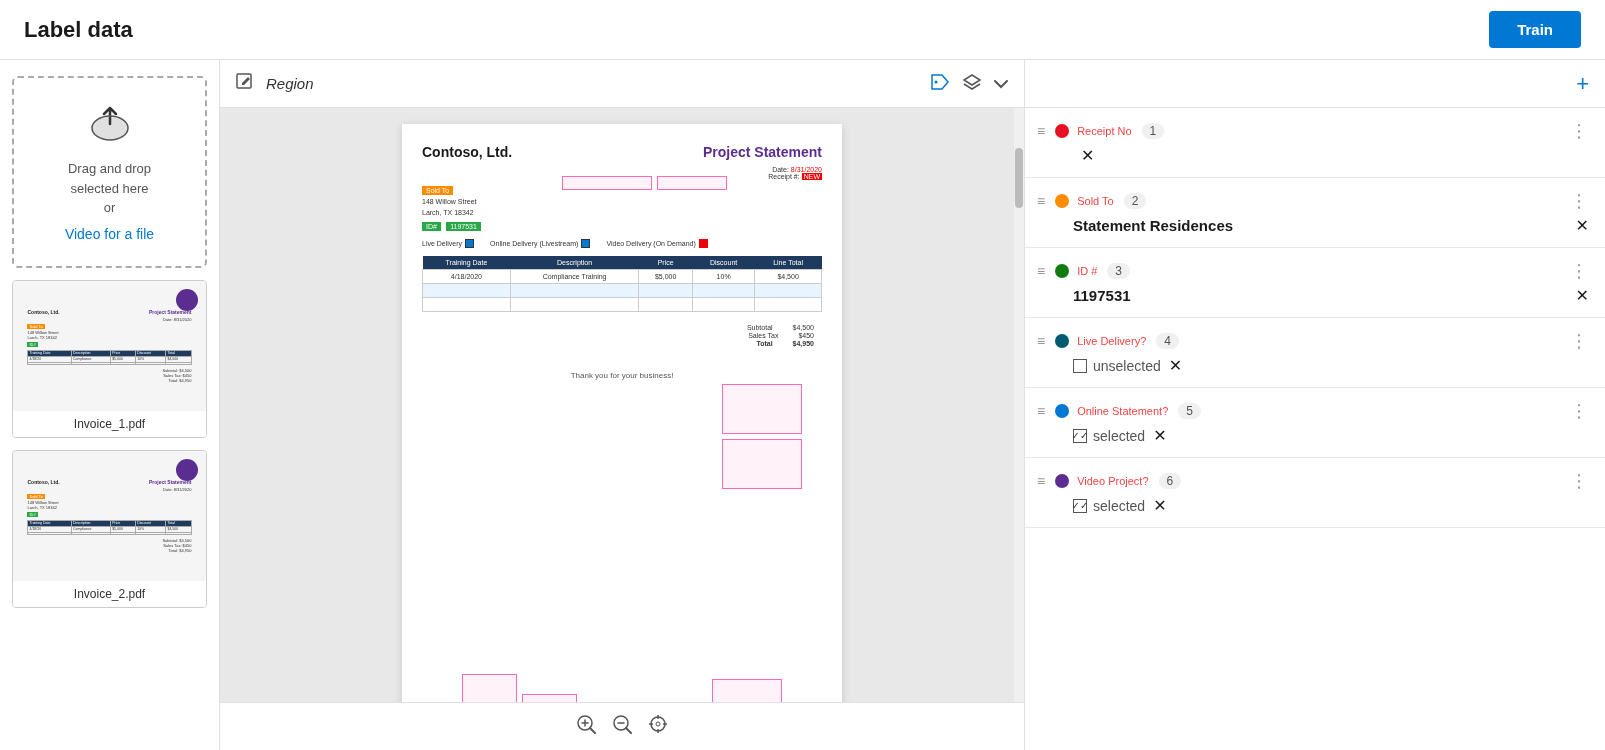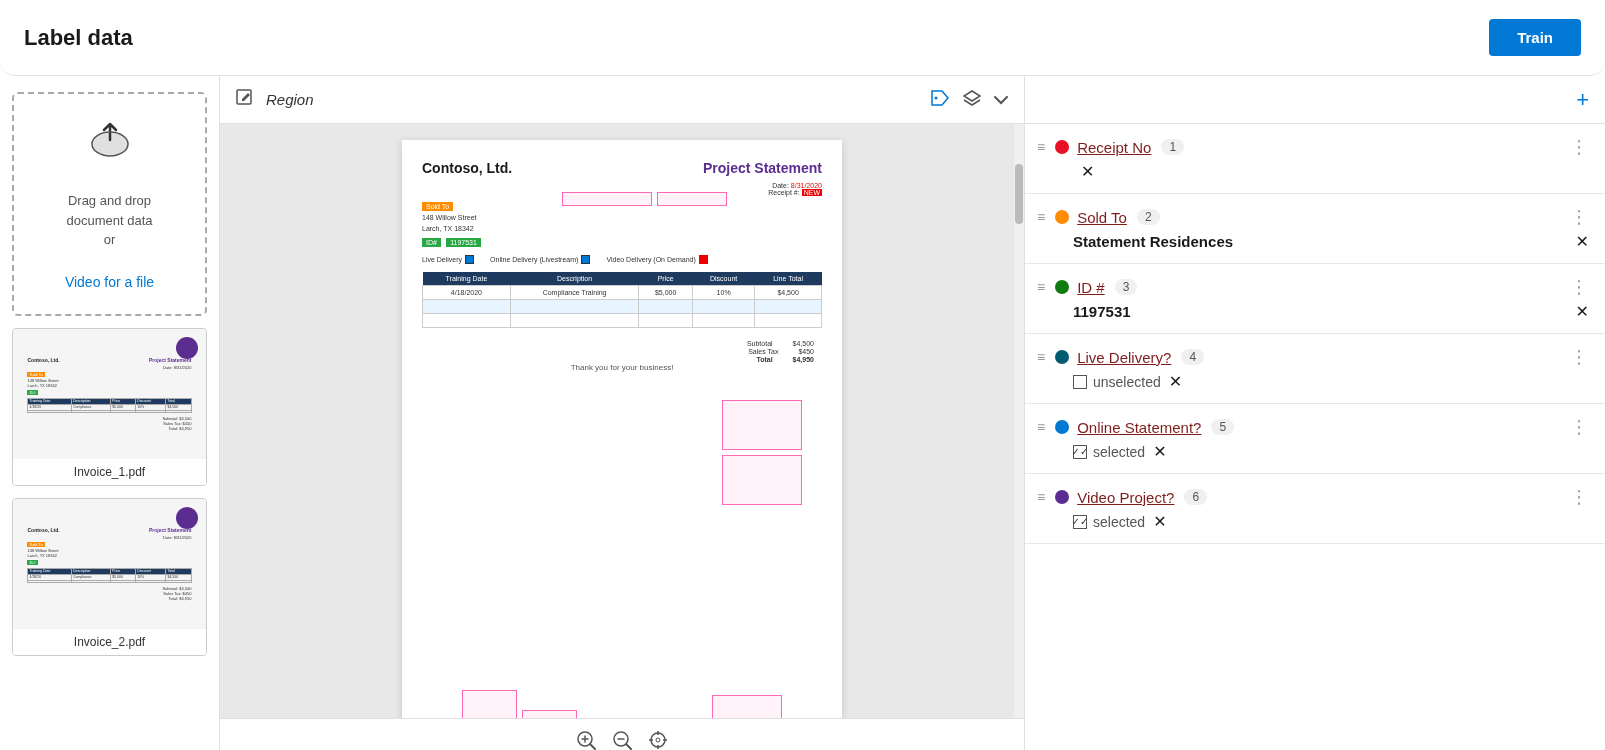--- a/index.html
+++ b/index.html
@@ -1,40 +1,40 @@
 <!DOCTYPE html>
 <html><head>
   <meta charset="utf-8">
   <style>
     * { box-sizing: border-box; margin: 0; padding: 0; }
     body { font-family: 'Segoe UI', Arial, sans-serif; background: #fff; color: #333; font-size: 14px; }
 
     .app-header {
       display: flex; align-items: center; justify-content: space-between;
-      padding: 12px 24px; border-bottom: 1px solid #e0e0e0; height: 76px; border-radius: 15px;
+      padding: 12px 24px; border-bottom: 1px solid #e0e0e0; height: 60px;
     }
     .app-title { font-size: 22px; font-weight: 600; color: #1a1a1a; }
     .train-btn {
       background: #0078d4; color: #fff; border: none; border-radius: 4px;
       padding: 10px 28px; font-size: 15px; font-weight: 600; cursor: pointer;
     }
 
     .main-layout {
       display: flex; height: calc(100vh - 60px); overflow: hidden;
     }
 
     
     .left-panel {
       width: 220px; min-width: 220px; border-right: 1px solid #e0e0e0;
       padding: 16px 12px; overflow-y: auto; display: flex; flex-direction: column; gap: 12px;
     }
     .upload-area {
       border: 2px dashed #aaa; border-radius: 6px; padding: 24px 12px;
       text-align: center; color: #555; cursor: pointer; display: flex;
-      flex-direction: column; align-items: center; gap: 24px;
+      flex-direction: column; align-items: center; gap: 8px;
     }
     .upload-icon { font-size: 36px; color: #333; }
     .upload-text { font-size: 13px; line-height: 1.5; }
     .browse-link { color: #0078d4; cursor: pointer; }
     .file-thumb {
       border: 1px solid #ccc; border-radius: 4px; overflow: hidden; cursor: pointer;
       position: relative;
     }
     .file-thumb-preview {
       background: #f5f5f5; height: 130px; display: flex; align-items: center;
@@ -97,21 +97,21 @@
     .right-top-bar {
       display: flex; align-items: center; justify-content: flex-end;
       padding: 10px 16px; border-bottom: 1px solid #e0e0e0; height: 48px;
     }
     .add-btn { font-size: 22px; color: #0078d4; cursor: pointer; background: none; border: none; }
 
     .label-item { border-bottom: 1px solid #e8e8e8; padding: 12px 16px 12px 12px; }
     .label-header { display: flex; align-items: center; gap: 8px; margin-bottom: 4px; }
     .drag-handle { color: #999; cursor: grab; font-size: 14px; margin-right: 2px; }
     .label-dot { width: 14px; height: 14px; border-radius: 50%; display: inline-block; }
-    .label-name { font-size: 15px; color: #7f1d1d; text-decoration: underline; }
+    .label-name { font-size: 11px; color: #ef4444; }
     .label-count {
       background: #f0f0f0; border-radius: 10px; padding: 1px 8px;
       font-size: 12px; color: #555; margin-left: 2px;
     }
     .label-more { margin-left: auto; color: #999; cursor: pointer; font-size: 18px; letter-spacing: 1px; }
     .label-value-row { display: flex; align-items: center; padding-left: 36px; margin-top: 4px; }
     .label-value { font-size: 15px; font-weight: 600; color: #1a1a1a; flex: 1; }
     .label-close { color: #1a1a1a; cursor: pointer; font-size: 16px; background: none; border: none; margin-left: 8px; }
     .checkbox-row { display: flex; align-items: center; gap: 6px; }
     .field-checkbox { width: 14px; height: 14px; border: 1.5px solid #555; display: inline-flex; align-items: center; justify-content: center; font-size: 10px; color: #333; }
@@ -138,21 +138,21 @@
     <div class="upload-area">
       <span class="upload-icon">
         <svg width="48" height="40" viewBox="0 0 48 40" fill="none">
           <ellipse cx="24" cy="26" rx="18" ry="12" fill="#e0e0e0"></ellipse>
           <path d="M24 22 L24 6 M18 12 L24 6 L30 12" stroke="#333" stroke-width="2.5" stroke-linecap="round" stroke-linejoin="round"></path>
           <ellipse cx="24" cy="26" rx="18" ry="12" fill="none" stroke="#555" stroke-width="1.5"></ellipse>
         </svg>
       </span>
       <span class="upload-text">
         <span>Drag and drop</span><br>
-        <span>document data</span><br>
+        <span>selected here</span><br>
         <span>or</span>
       </span>
       <span class="browse-link">Video for a file</span>
     </div>
 
     <div class="file-thumb">
       <div class="file-thumb-preview">
         <div class="thumb-badge"></div>
         <div class="thumb-mini-content">
           <div style="display:flex;justify-content:space-between;align-items:flex-start;margin-bottom:2px;">
@@ -376,21 +376,21 @@
             <div style="display:flex;justify-content:flex-end;gap:20px;margin-bottom:1px;">
               <span>Sales Tax</span>
                 <span>$450</span>
             </div>
             <div style="display:flex;justify-content:flex-end;gap:20px;font-weight:bold;">
               <span>Total</span>
                 <span>$4,950</span>
             </div>
           </div>
 
-          <div style="text-align:center;font-size:8px;color:#555;">
+          <div style="text-align:center;margin-top:24px;font-size:8px;color:#555;">
             Thank you for your business!
           </div>
         </div>
       </div>
     </div>
 
     <div class="center-bottom">
       <button class="zoom-btn">
         <svg width="20" height="20" viewBox="0 0 20 20" fill="none">
           <circle cx="9" cy="9" r="7" stroke="#555" stroke-width="1.5"></circle>

